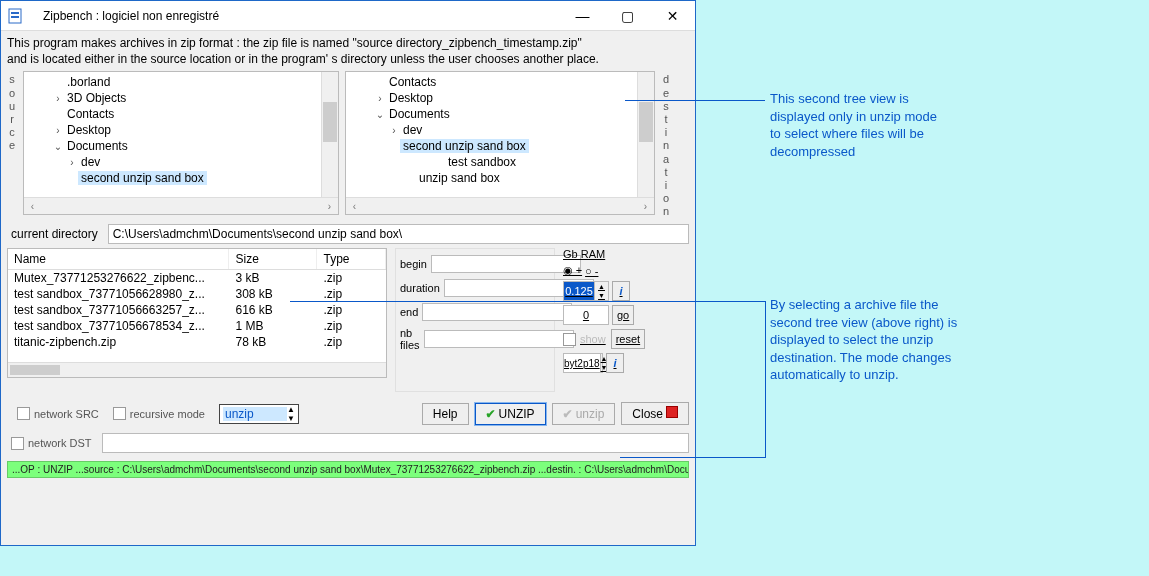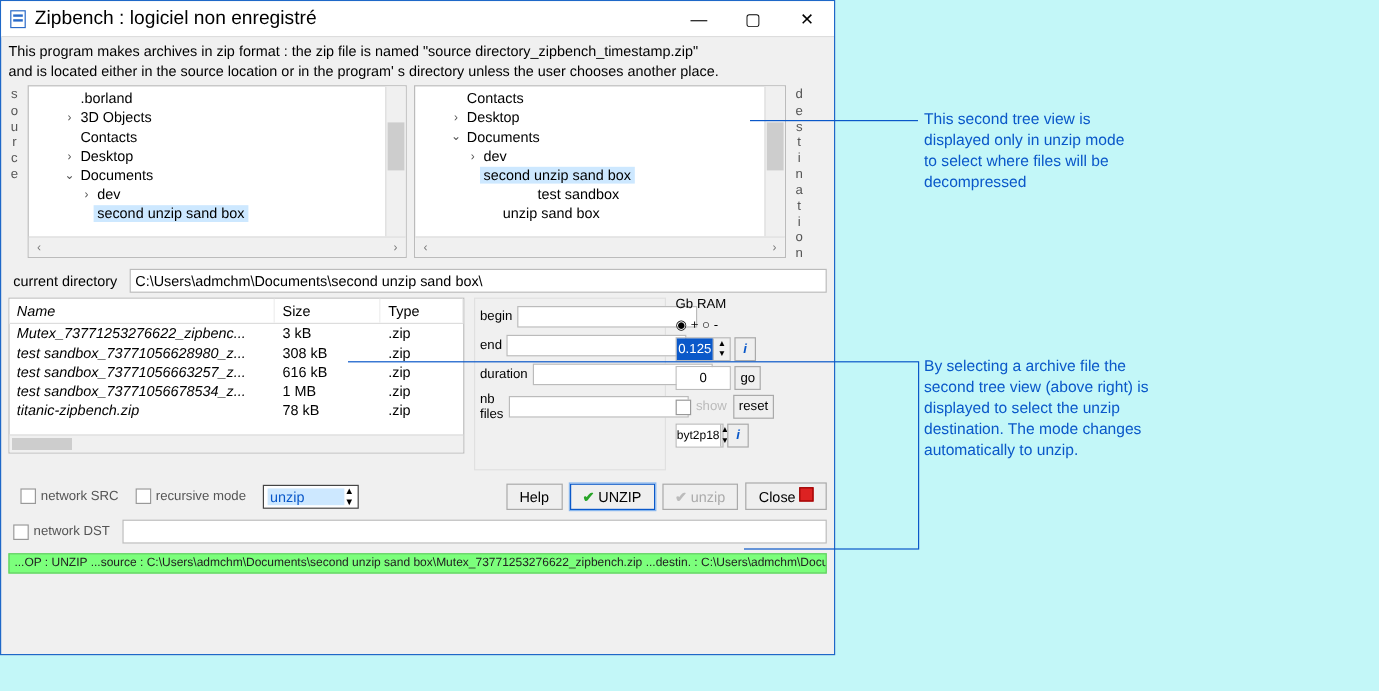--- a/index.html
+++ b/index.html
@@ -25,21 +25,21 @@
   border-bottom: 1px solid #ddd;
   display: flex;
   align-items: center;
   padding-left: 6px;
 }
 .titlebar-icon {
   width: 16px; height: 16px;
   margin-right: 6px;
   display: flex; align-items: center; justify-content: center;
 }
-.titlebar-text { flex: 1; font-size: 16px; }
+.titlebar-text { flex: 1; font-size: 12px; margin-left: 14px; }
 .titlebar-buttons { display: flex; }
 .titlebar-btn {
   width: 45px; height: 28px;
   display: flex; align-items: center; justify-content: center;
   font-size: 14px;
 }
 .desc {
   padding: 4px 6px 2px 6px;
   font-size: 12px;
   line-height: 1.35;
@@ -108,37 +108,37 @@
   width: 380px;
   height: 130px;
   display:flex; flex-direction:column;
   font-size:12px;
 }
 .fl-header { display:flex; border-bottom:1px solid #ddd; background:#fff; }
 .fl-header div { padding:3px 6px; border-right:1px solid #eee; font-weight:normal; }
 .fl-rows { flex:1; overflow:hidden;}
 .fl-row { display:flex; }
 .fl-row div { padding:1px 6px; overflow:hidden; text-overflow:ellipsis; white-space:nowrap;}
-.fl-c-name{ width: 227px; font-style: italic; } .fl-c-size{width:90px;} .fl-c-type{width:70px;}
+.fl-c-name{ width: 227px; } .fl-c-size{width:90px;} .fl-c-type{width:70px;}
 .fl-hscroll { height:15px; background:#f0f0f0; border-top:1px solid #ddd; position:relative;}
 .fl-hscroll-thumb{ position:absolute; left:2px; top:2px; bottom:2px; width:50px; background:#cdcdcd;}
 .meta-panel {
   width: 160px;
   border:1px solid #e0e0e0;
   padding: 6px 4px;
   display:flex; flex-direction:column; gap:6px;
   background:#f0f0f0;
   height:144px;
 }
 .meta-field { display:flex; align-items:center; gap:4px; }
 .meta-field label { width:50px; font-size:11px;}
 .meta-field input { flex:1; border:1px solid #bbb; height:18px; font-size:11px; padding:1px 3px; background:#fff;}
 .ram-panel {
   width: 90px;
-  display:flex; flex-direction:column; gap:4px; font-size:11px;
+  display:flex; flex-direction:column; gap:4px; font-size:11px;text-decoration:underline;
 }
 .ram-panel .title { font-size:11px;}
 .radio-row { display:flex; gap:3px; align-items:center;}
 .numbox-row { display:flex; gap:3px; align-items:center;}
 .numbox { border:1px solid #bbb; height:20px; width:46px; display:flex; align-items:center;}
 .numbox .val { flex:1; text-align:center; background:#0a58c9; color:#fff; font-size:11px; height: 18px; display:flex; align-items:center; justify-content:center;}
 .numbox.plain .val { background:#fff; color:#000;}
 .numbox .spin { width:14px; display:flex; flex-direction:column; font-size:7px; border-left:1px solid #bbb;}
 .numbox .spin div{height:9px; text-align:center; line-height:9px;}
 .smbtn { border:1px solid #aaa; background:#efefef; font-size:11px; padding:1px 4px; height:20px;}
@@ -358,25 +358,25 @@
           <div class="fl-hscroll-thumb"></div>
         </div>
     </div>
 
     <div class="meta-panel">
       <div class="meta-field">
           <label>begin</label>
           <input value="" style="">
         </div>
       <div class="meta-field">
+          <label>duration</label>
+          <input value="" style="">
+        </div>
+      <div class="meta-field">
           <label>end</label>
-          <input value="" style="">
-        </div>
-      <div class="meta-field">
-          <label>duration</label>
           <input value="" style="">
         </div>
       <div class="meta-field">
           <label>nb files</label>
           <input value="" style="">
         </div>
     </div>
 
     <div class="ram-panel">
       <div class="title">Gb RAM</div>

